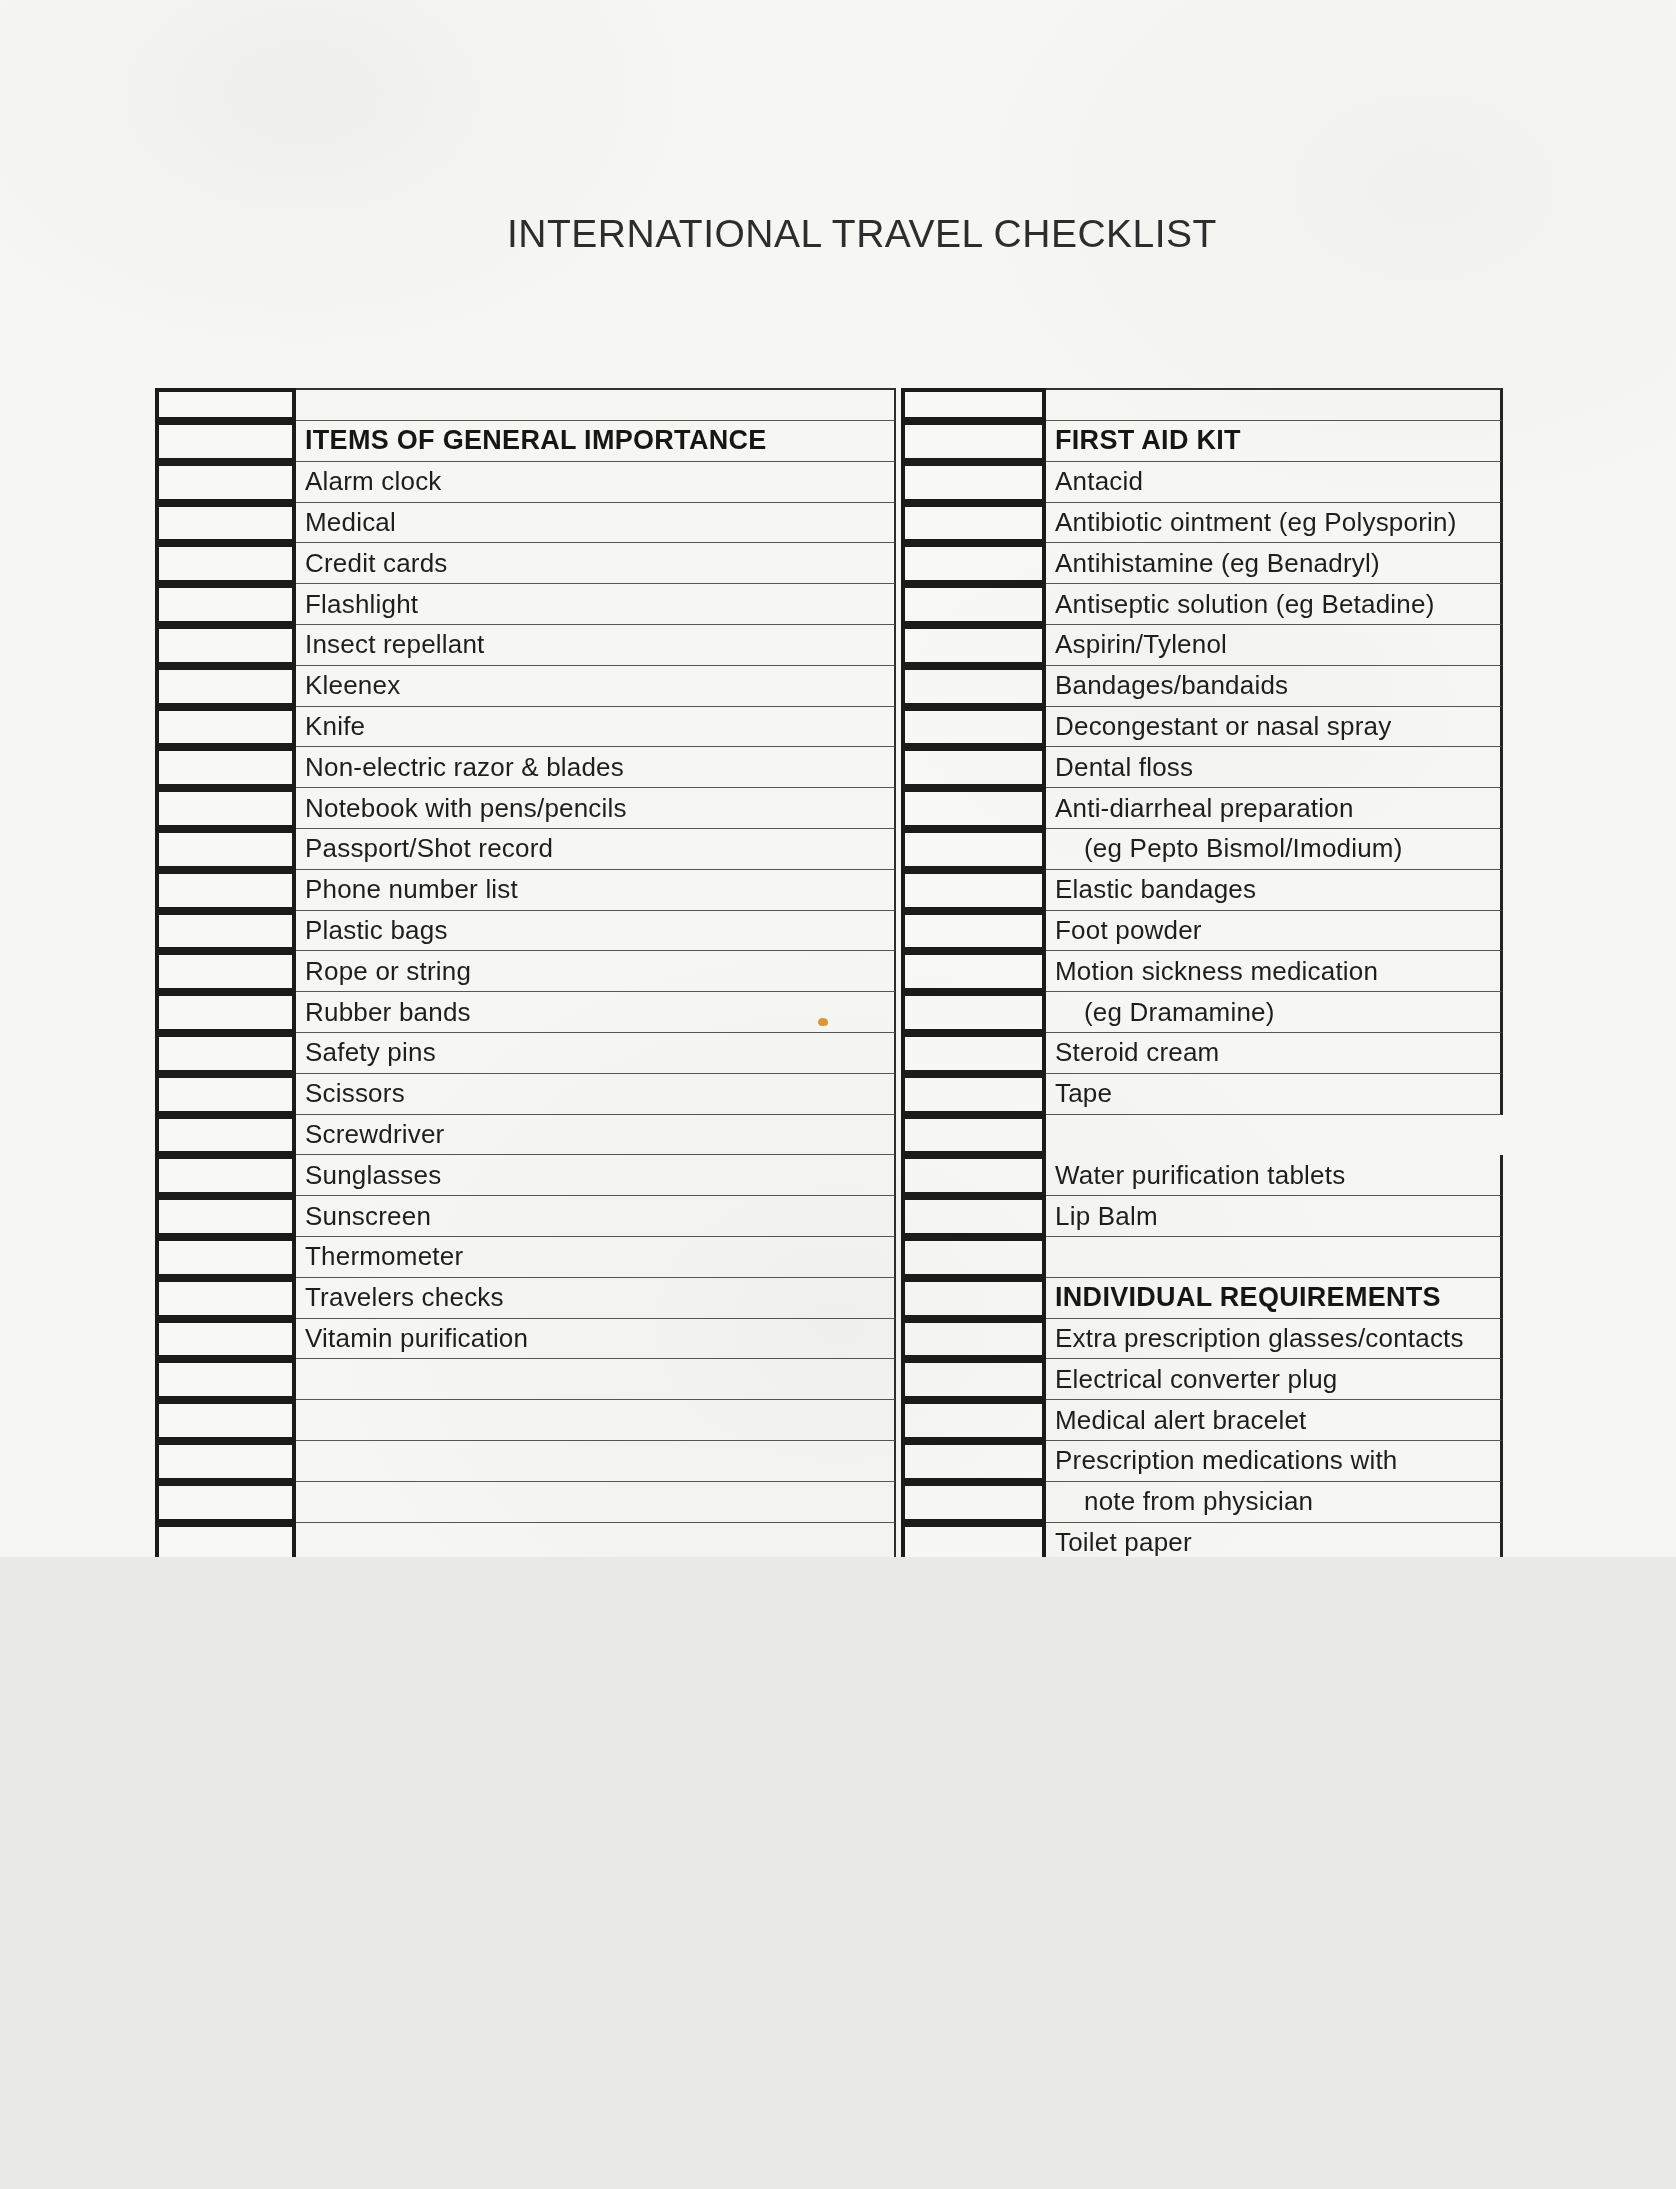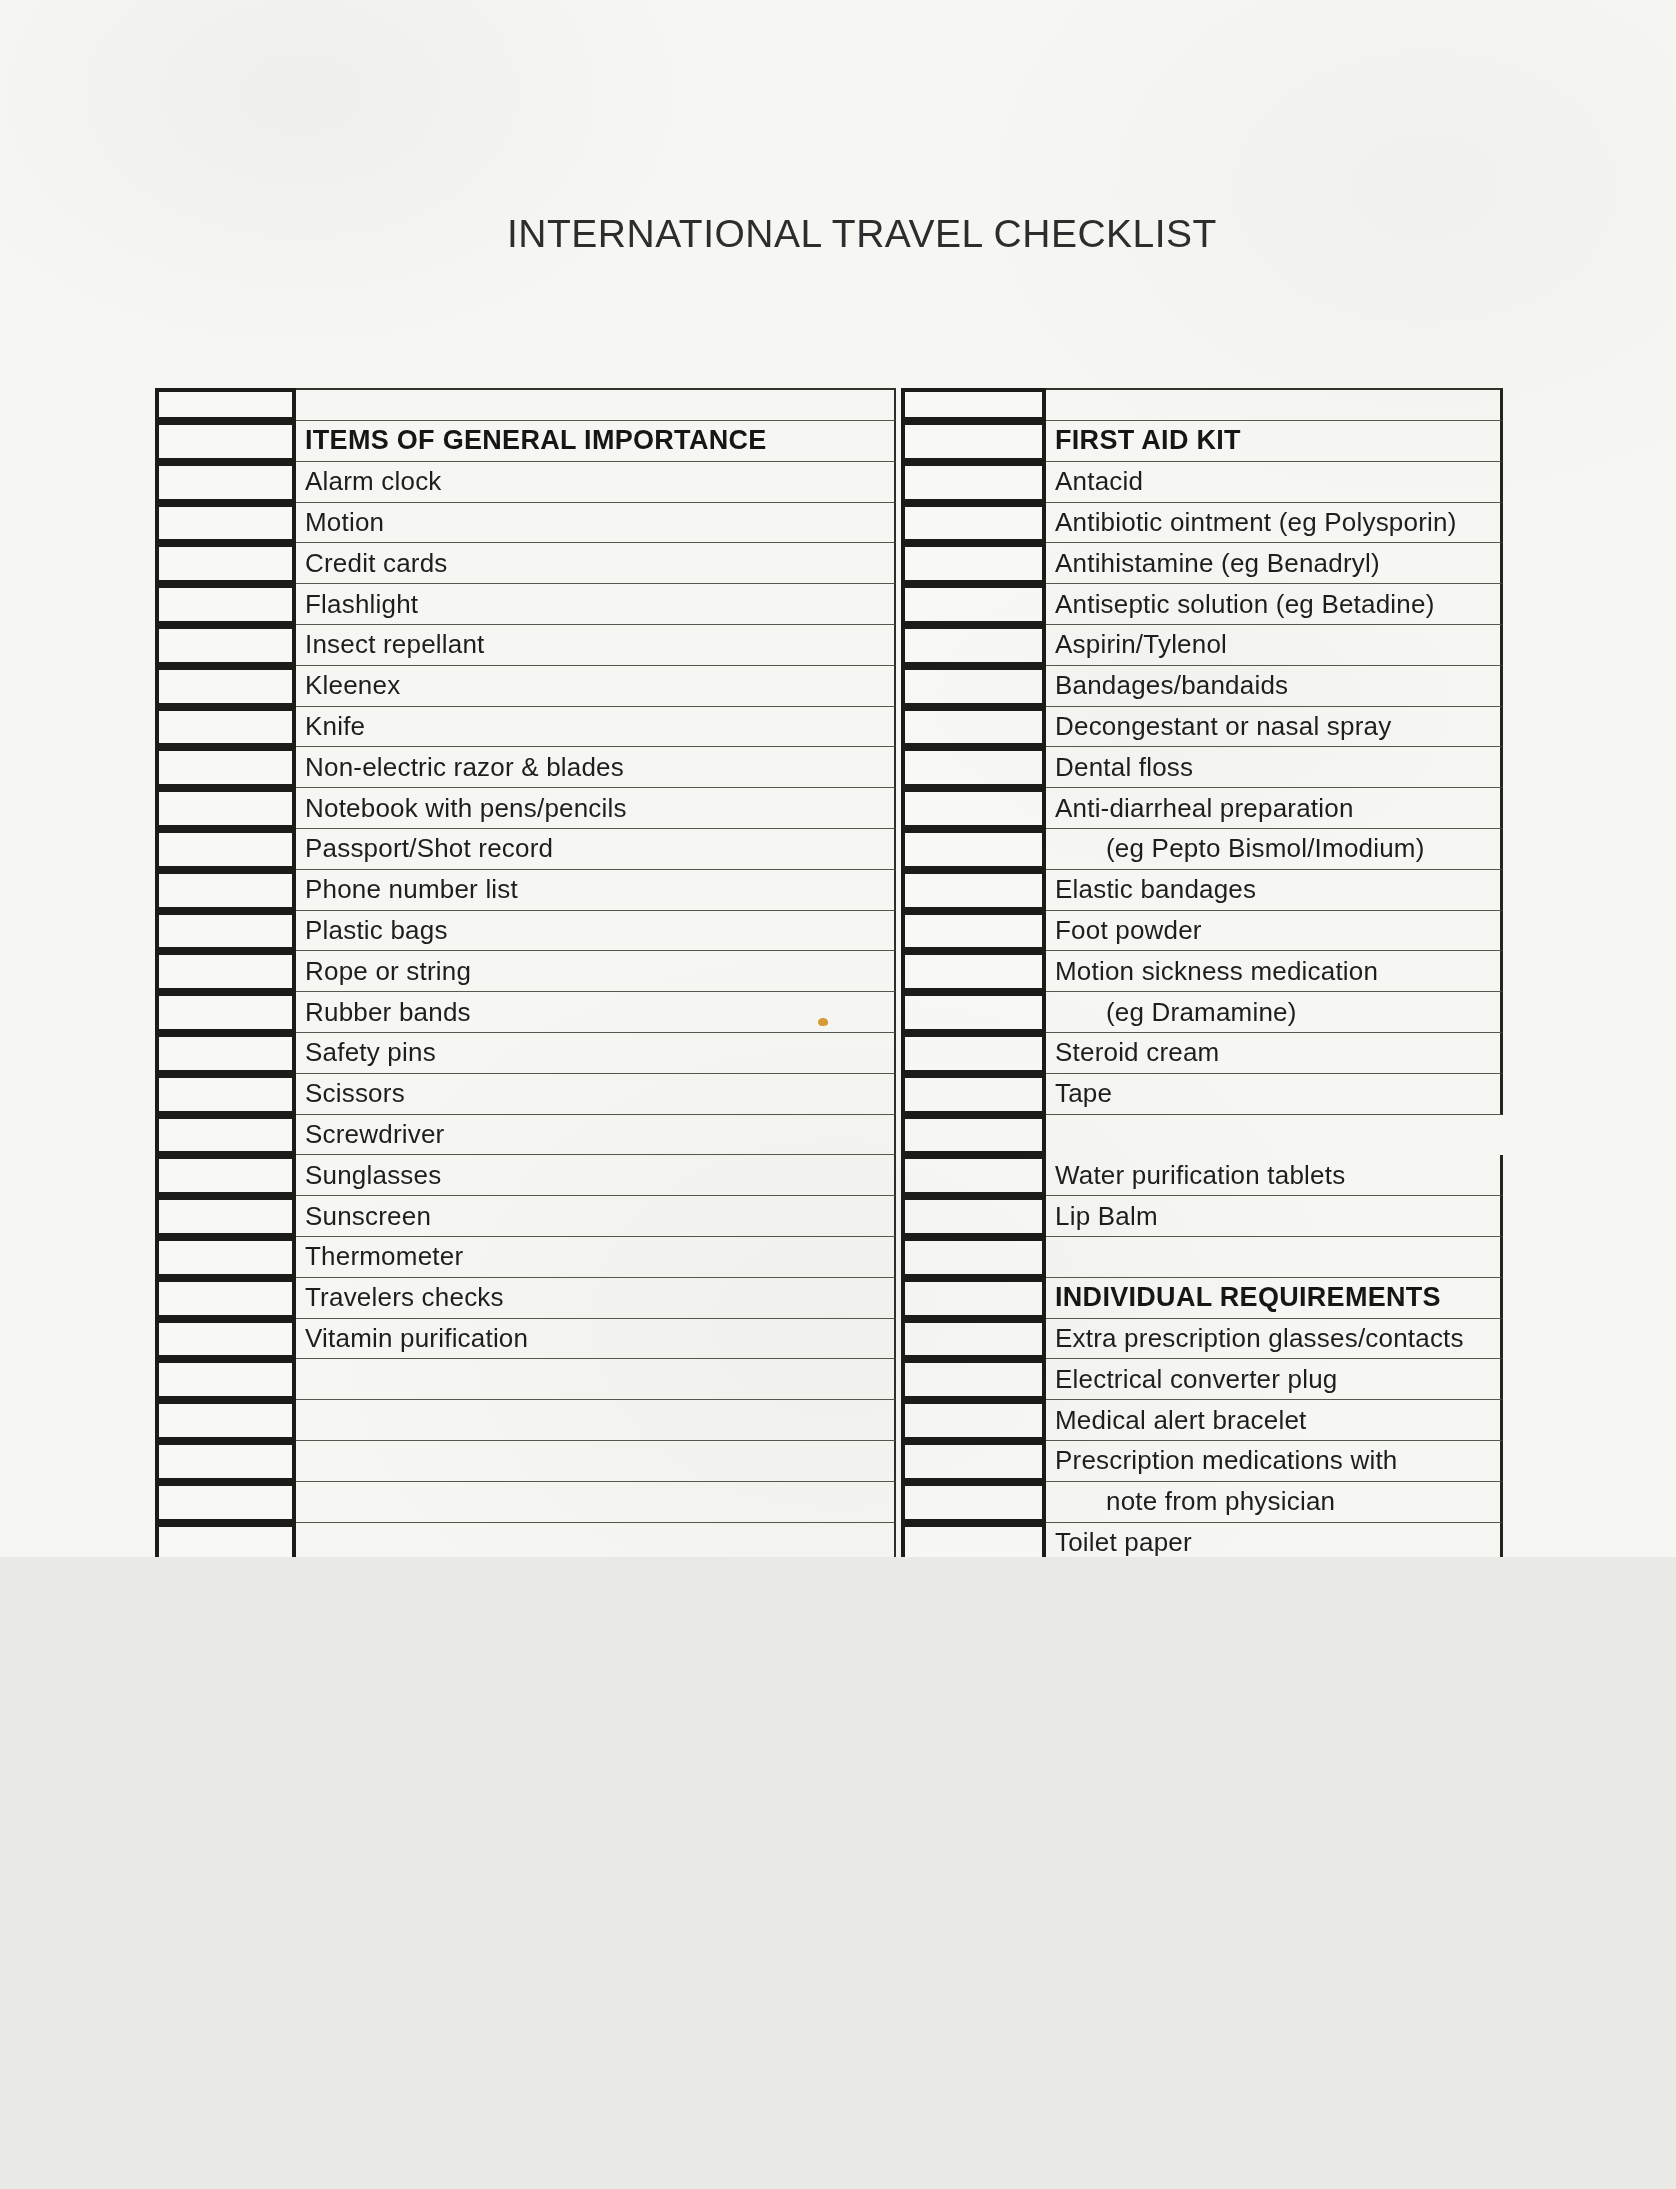--- a/index.html
+++ b/index.html
@@ -53,21 +53,21 @@
     color:#1e1e1e;
     border-bottom:1px solid #56564f;
     white-space:nowrap;
     overflow:hidden;
   }
   .txt.left{width:600px;border-right:2px solid #2e2e2a;}
   .txt.right{width:457px;border-right:3px solid #24241f;}
   .row-first .txt{border-top:2px solid #33332e;}
   .row-last .txt{border-bottom:3px solid #1d1d19;margin-top:36px;}
   .type-header{font-weight:bold;font-size:27px;letter-spacing:0.3px;color:#161616;}
-  .type-indent{padding-left:60px;}
+  .type-indent{padding-left:38px;}
   
   .speck{
     position:absolute;left:818px;top:1018px;width:10px;height:8px;
     border-radius:60% 70% 50% 60%;
     transform:rotate(-8deg);
   }
   .scan-line{position:absolute;left:0;top:2185px;width:1676px;height:4px;background:#d6d6d0;}
   .scan-bar-a{position:absolute;left:0;top:2184px;width:448px;height:5px;background:#3f3f3a;}
   .scan-bar-b{position:absolute;left:612px;top:2185px;width:322px;height:4px;background:#97978e;}
   .scan-bar-c{position:absolute;left:1165px;top:2185px;width:32px;height:4px;background:#8d8d85;}
@@ -96,21 +96,21 @@
       </div>
       <div class="row">
         <div class="cb left"></div>
         <div class="txt left type-item">Alarm clock</div>
         <div class="gap"></div>
         <div class="cb right"></div>
         <div class="txt right type-item">Antacid</div>
       </div>
       <div class="row">
         <div class="cb left"></div>
-        <div class="txt left type-item">Motion</div>
+        <div class="txt left type-item">Medical</div>
         <div class="gap"></div>
         <div class="cb right"></div>
         <div class="txt right type-item">Antibiotic ointment (eg Polysporin)</div>
       </div>
       <div class="row">
         <div class="cb left"></div>
         <div class="txt left type-item">Credit cards</div>
         <div class="gap"></div>
         <div class="cb right"></div>
         <div class="txt right type-item">Antihistamine (eg Benadryl)</div>

